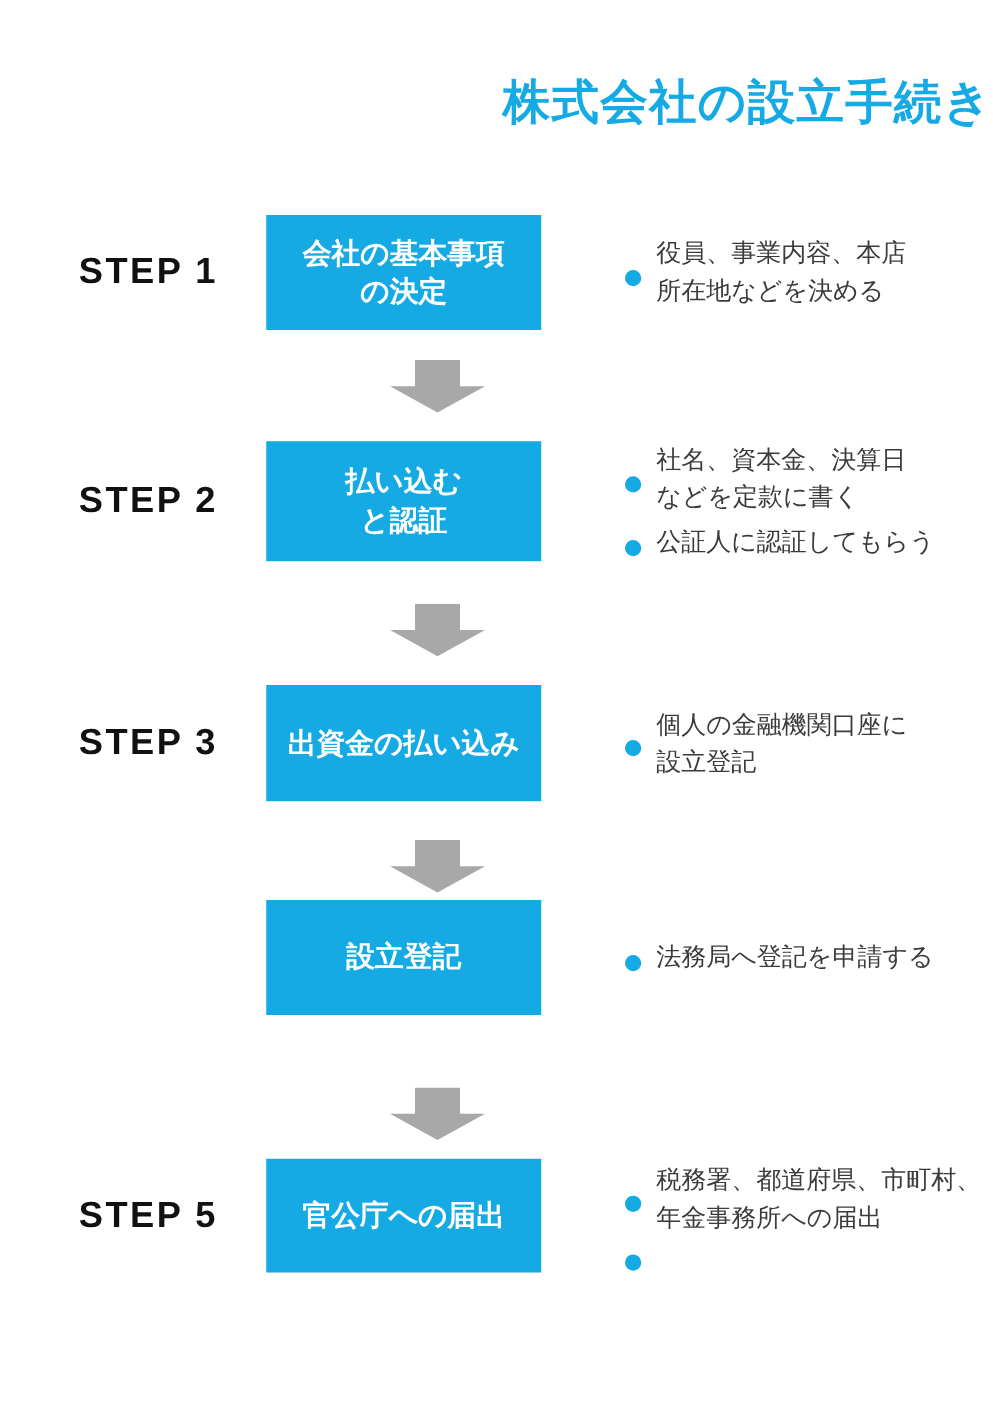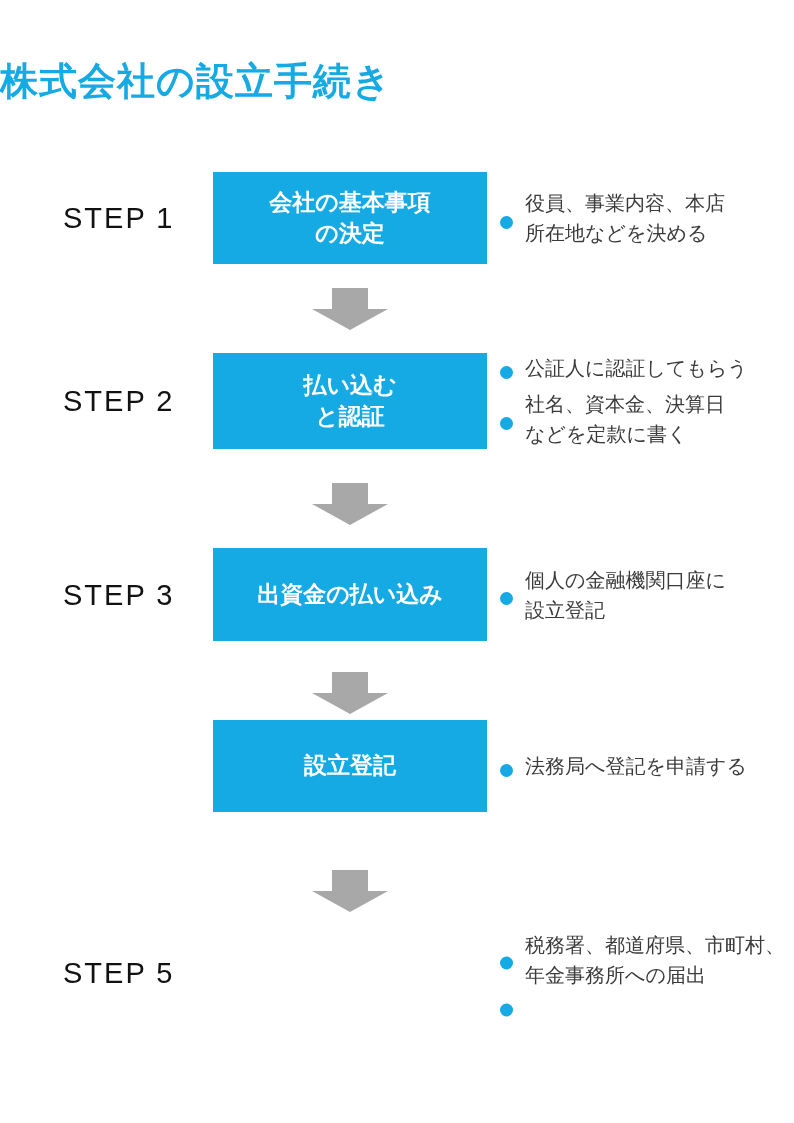--- a/index.html
+++ b/index.html
@@ -6,43 +6,43 @@
   html, body { background: #ffffff; }
   body {
     width: 794px; height: 1123px;
     position: relative;
     font-family: "Liberation Sans", "DejaVu Sans", sans-serif;
     overflow: hidden;
   }
   .page-title {
     position: absolute;
     top: 56px; left: 0; width: 100%;
-    text-align: left;
+    text-align: right;
     font-size: 38px;
     font-weight: bold;
     color: var(--accent-blue, #15AAE3);
     letter-spacing: 1px;
   }
   .step-row { position: absolute; left: 0; width: 794px; }
   .row1 { top: 172px; height: 92px; }
   .row2 { top: 353px; height: 96px; }
   .row3 { top: 548px; height: 93px; }
   .row4 { top: 720px; height: 92px; }
   .row5 { top: 927px; height: 91px; }
   .step-label {
     position: absolute; left: 63px; top: 50%;
     transform: translateY(-50%);
-    font-size: 29px; font-weight: normal;
+    font-size: 29px; font-weight: bold;
     color: var(--step-black, #111111);
     letter-spacing: 2px;
     white-space: nowrap;
   }
   .step-box {
     position: absolute; left: 213px; top: 0;
-    width: 274px; height: 100%;
+    width: 220px; height: 100%;
     background: var(--accent-blue, #15AAE3);
     display: flex; align-items: center; justify-content: center;
   }
   .step-box .box-label {
     color: #ffffff;
     font-size: 23px; font-weight: bold;
     line-height: 1.35;
     text-align: center;
     white-space: pre-line;
   }
@@ -102,26 +102,26 @@
 
 <div class="step-row row2">
   <div class="step-label">STEP 2</div>
   <div class="step-box">
     <div class="box-label">払い込む
 と認証</div>
   </div>
   <div class="bullets">
     <div class="bullet">
       <span class="dot"></span>
-      <span class="bullet-text">公証人に認証してもらう</span>
+      <span class="bullet-text">社名、資本金、決算日
+などを定款に書く</span>
     </div>
     <div class="bullet">
       <span class="dot"></span>
-      <span class="bullet-text">社名、資本金、決算日
-などを定款に書く</span>
+      <span class="bullet-text">公証人に認証してもらう</span>
     </div>
   </div>
 </div>
 
 <svg class="down-arrow a2" viewBox="0 0 76 42" xmlns="http://www.w3.org/2000/svg">
   <polygon points="20,0 56,0 56,21 76,21 38,42 0,21 20,21" fill="#A8A8A8"></polygon>
 </svg>
 
 <div class="step-row row3">
   <div class="step-label">STEP 3</div>
@@ -152,20 +152,23 @@
     </div>
   </div>
 </div>
 
 <svg class="down-arrow a4" viewBox="0 0 76 42" xmlns="http://www.w3.org/2000/svg">
   <polygon points="20,0 56,0 56,21 76,21 38,42 0,21 20,21" fill="#A8A8A8"></polygon>
 </svg>
 
 <div class="step-row row5">
   <div class="step-label">STEP 5</div>
+  <div class="step-box">
+    <div class="box-label">官公庁への届出</div>
+  </div>
   <div class="bullets">
     <div class="bullet">
       <span class="dot"></span>
       <span class="bullet-text">税務署、都道府県、市町村、
 年金事務所への届出</span>
     </div>
     <div class="bullet">
       <span class="dot"></span>
     </div>
   </div>

